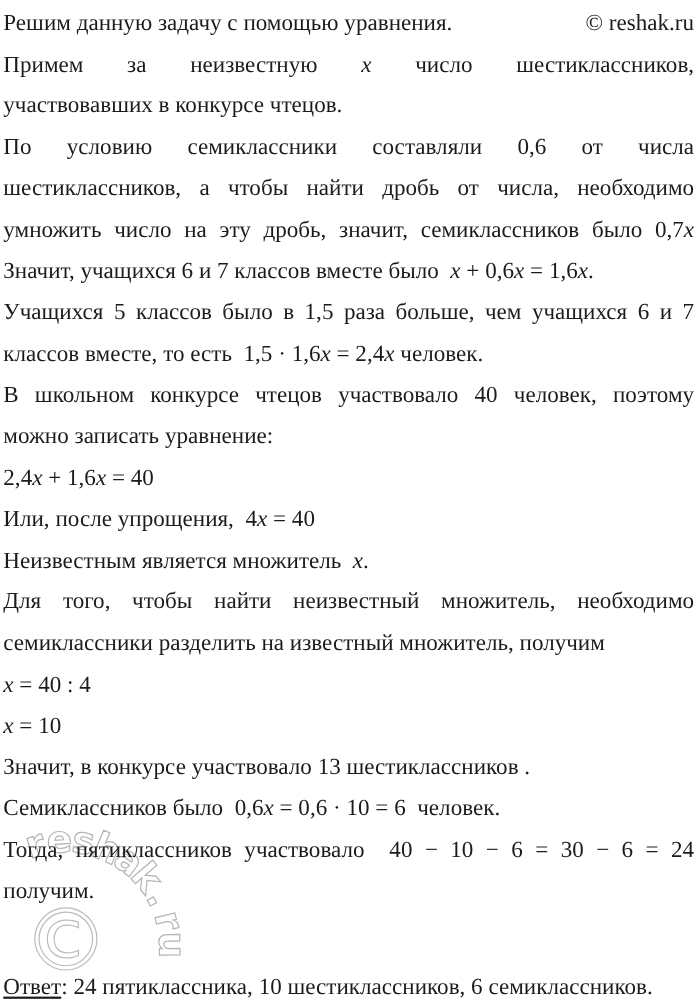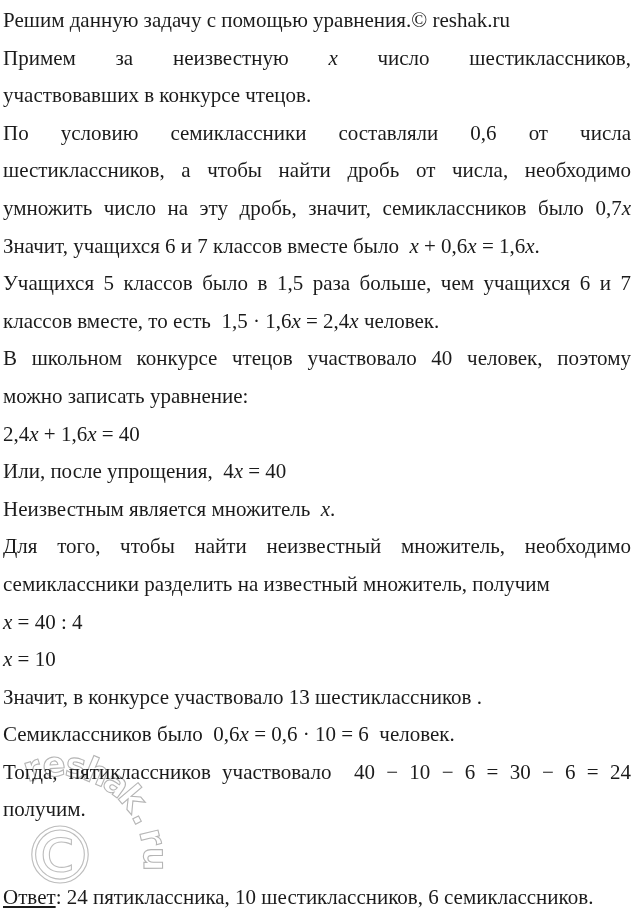--- a/index.html
+++ b/index.html
@@ -24,21 +24,21 @@
     text-align: left;
     min-height: 37.6px;
   }
   .just {
     text-align: justify;
     text-align-last: justify;
     text-justify: inter-word;
   }
   .header-line {
     display: flex;
-    justify-content: flex-start;
+    justify-content: space-between;
     white-space: nowrap;
   }
   .math { font-style: italic; }
   .answer { margin-top: 50px; }
   .u { text-decoration: underline; }
 
   
   .wm-layer {
     position: absolute;
     left: 0; top: 0; width: 635px; height: 915px;

